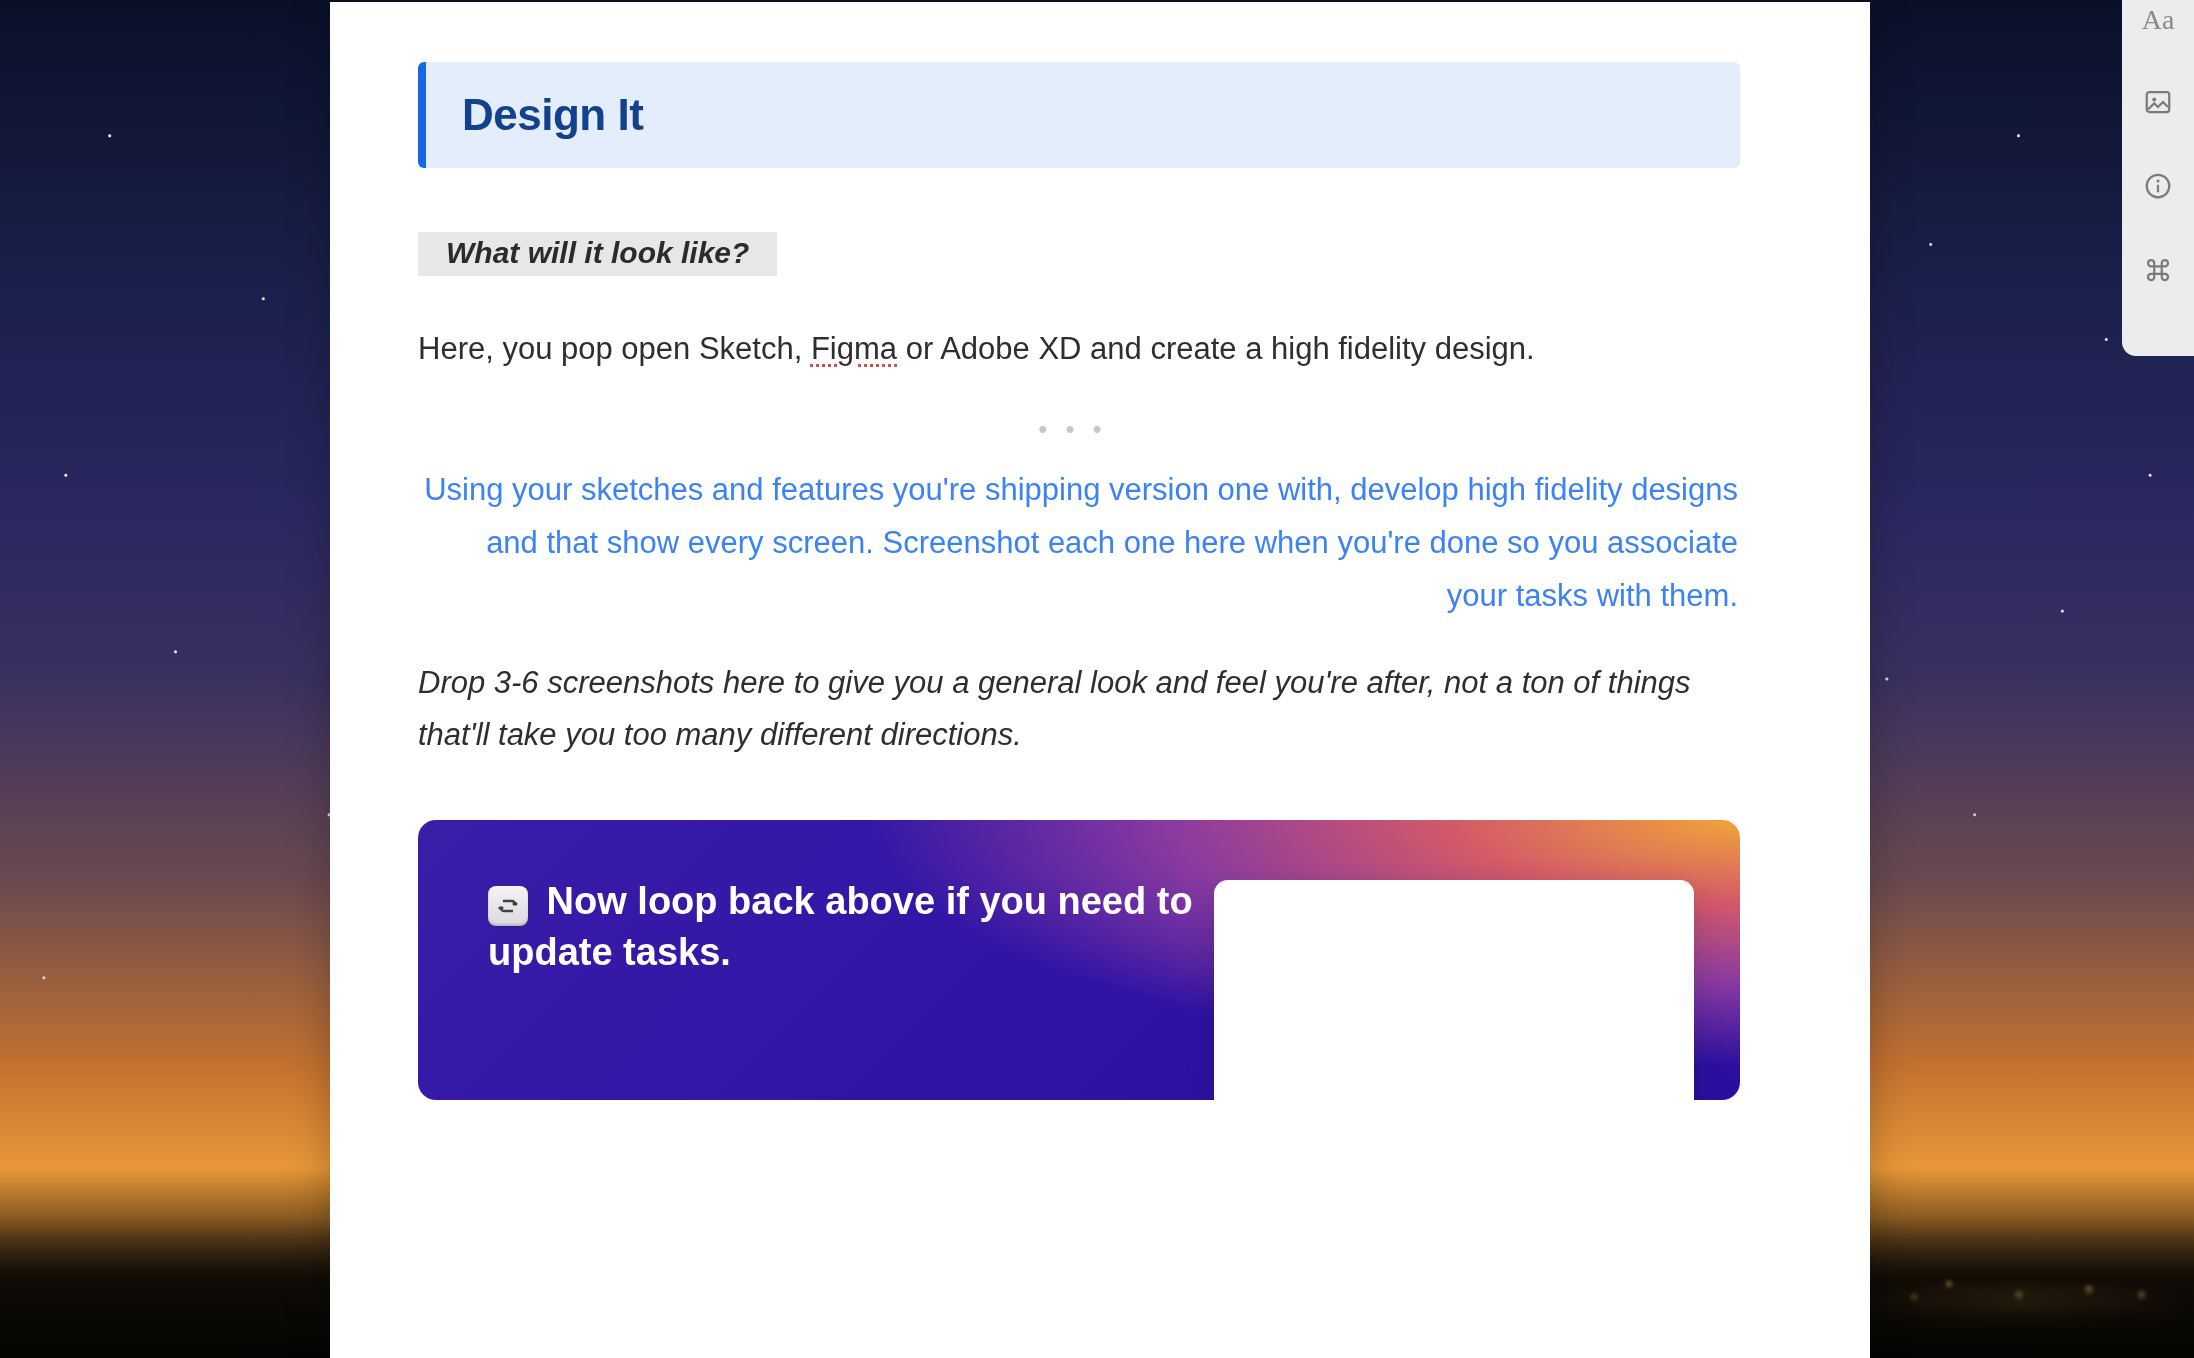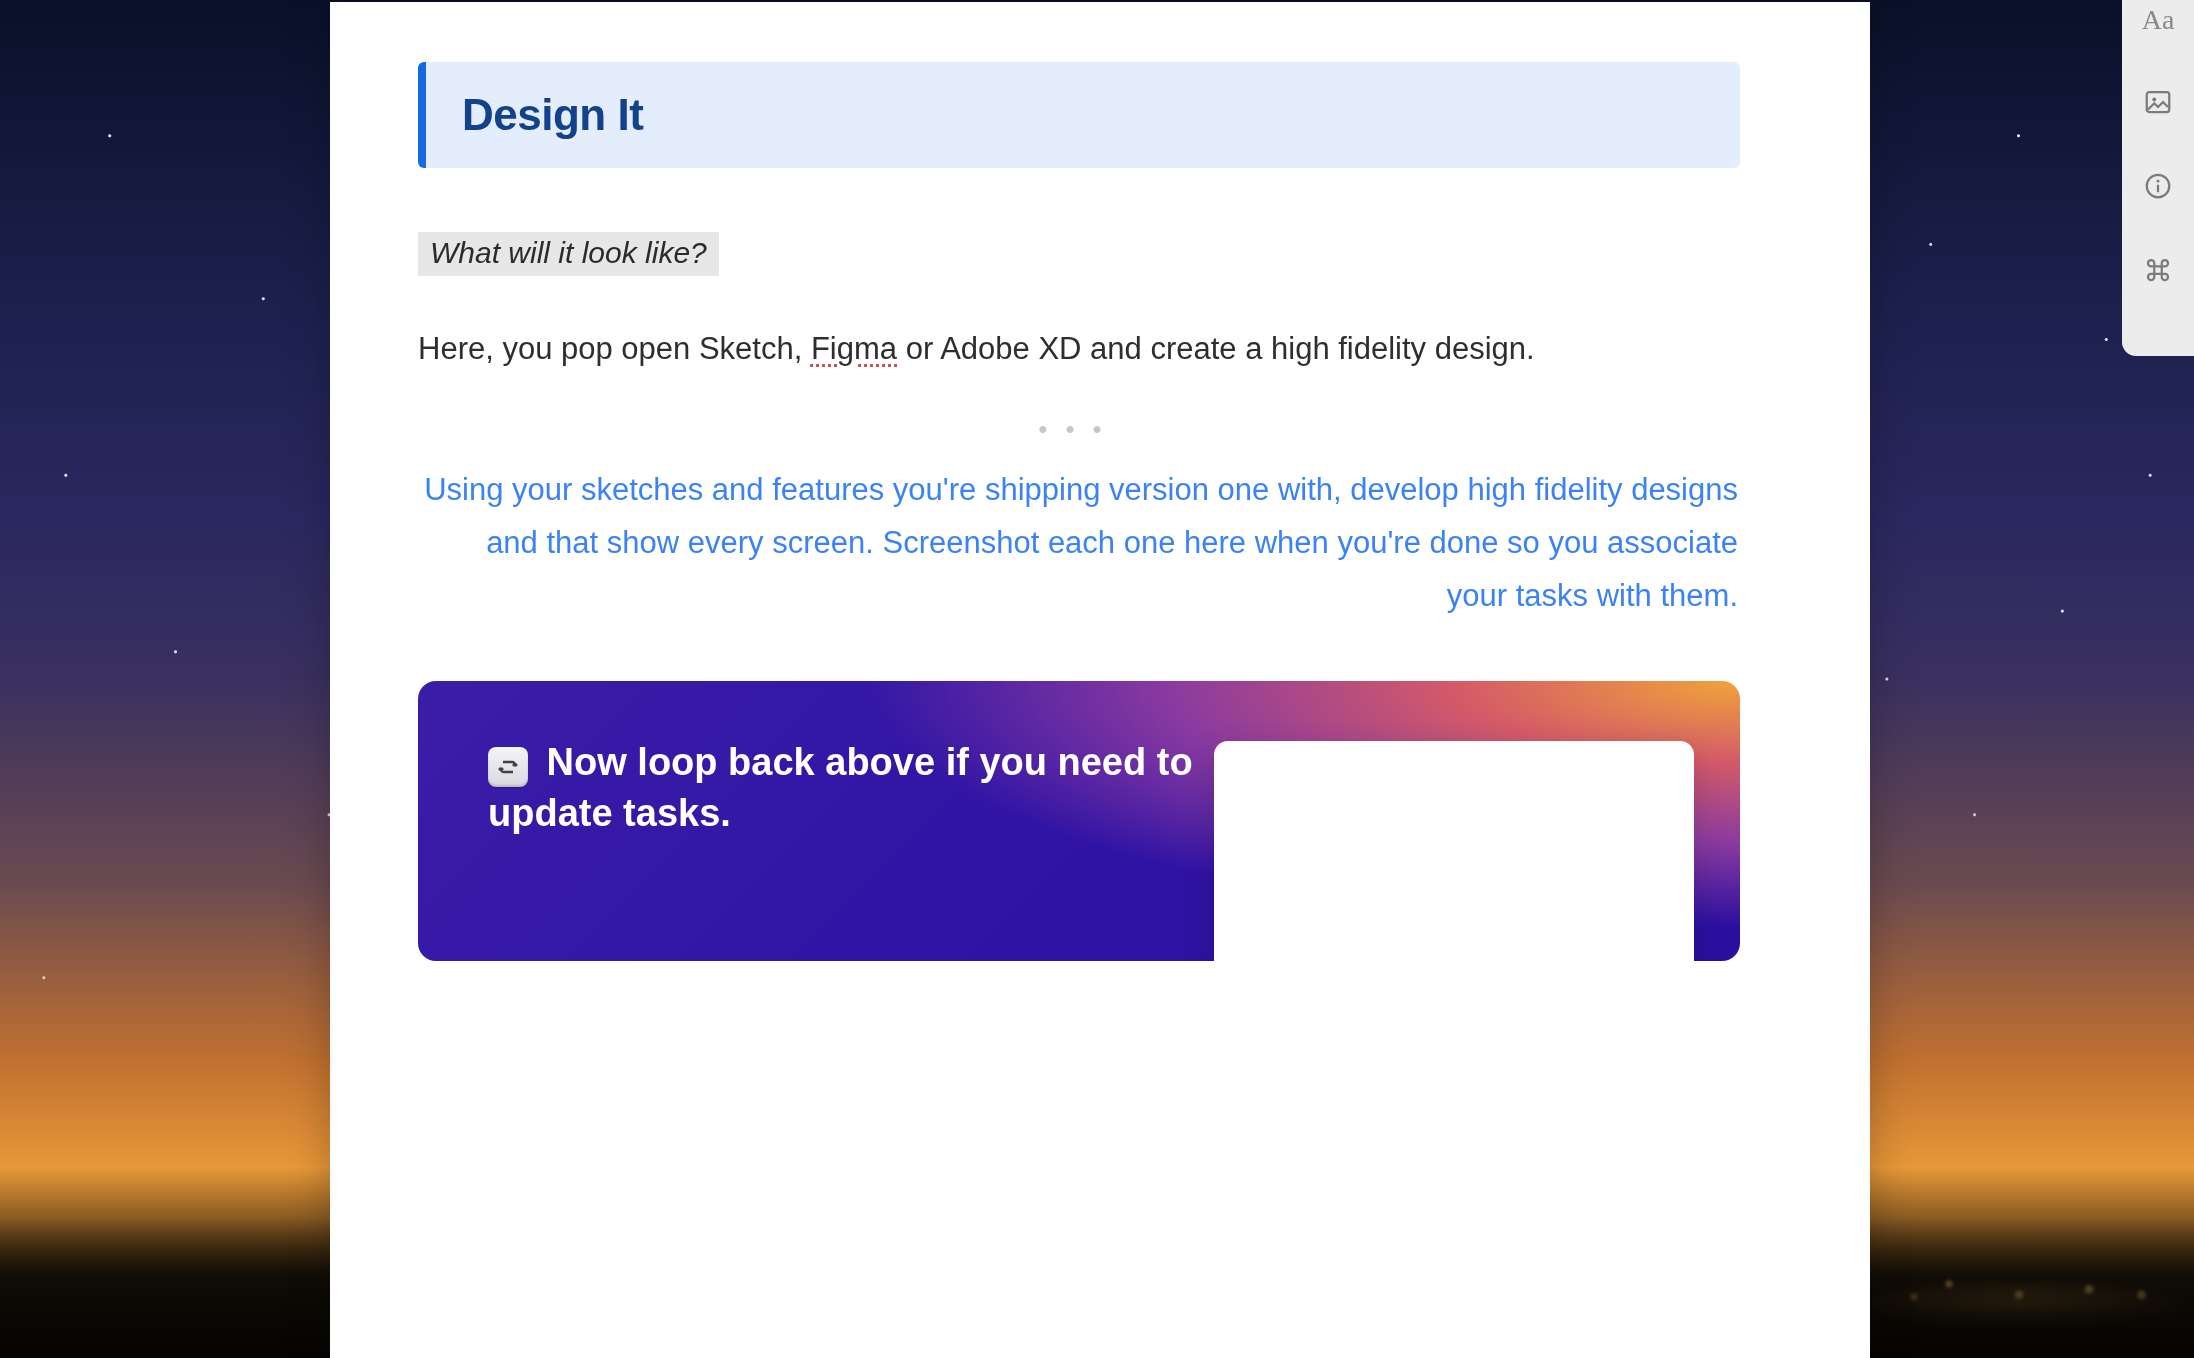--- a/index.html
+++ b/index.html
@@ -92,23 +92,23 @@
     .heading-callout h1 {
       color: #14418b;
       font-size: 44px;
       font-weight: 800;
       letter-spacing: -0.5px;
     }
     .lead-q {
       margin-top: 64px;
       display: inline-block;
       background: #e7e7e7;
-      padding: 4px 12px 6px;
+      padding: 4px 28px 6px;
       font-style: italic;
-      font-weight: 400;
+      font-weight: 700;
       font-size: 30px;
       color: #2b2b2b;
     }
     .para {
       margin-top: 48px;
       font-size: 31px;
       line-height: 1.6;
       color: #2e2e2e;
       max-width: 1310px;
     }
@@ -243,20 +243,21 @@
     <p class="para">
       <span>Here, you pop open Sketch, </span><span class="spellwave">Figma</span><span> or Adobe XD and create a high fidelity design.</span>
     </p>
 
     <div class="dots">•••</div>
 
     <p class="para2">Using your sketches and features you're shipping version one with, develop high fidelity designs and that show every screen. Screenshot each one here when you're done so you associate your tasks with them.</p>
 
 
 
+    <p class="italic-note">Drop 3-6 screenshots here to give you a general look and feel you're after, not a ton of things that'll take you too many different directions.</p>
 
     <div class="grad-card">
       <div class="inner-text">
         <span class="emoji-box">
           <svg viewBox="0 0 24 24">
               <path d="M7 7h9a3 3 0 0 1 3 3v1M19 11l-2-2m2 2l2-2M17 17H8a3 3 0 0 1-3-3v-1M5 13l2 2m-2-2l-2 2"></path>
             </svg>
         </span><span> Now loop back above if you need to update tasks.</span>
       </div>
       <div class="white-panel"></div>

